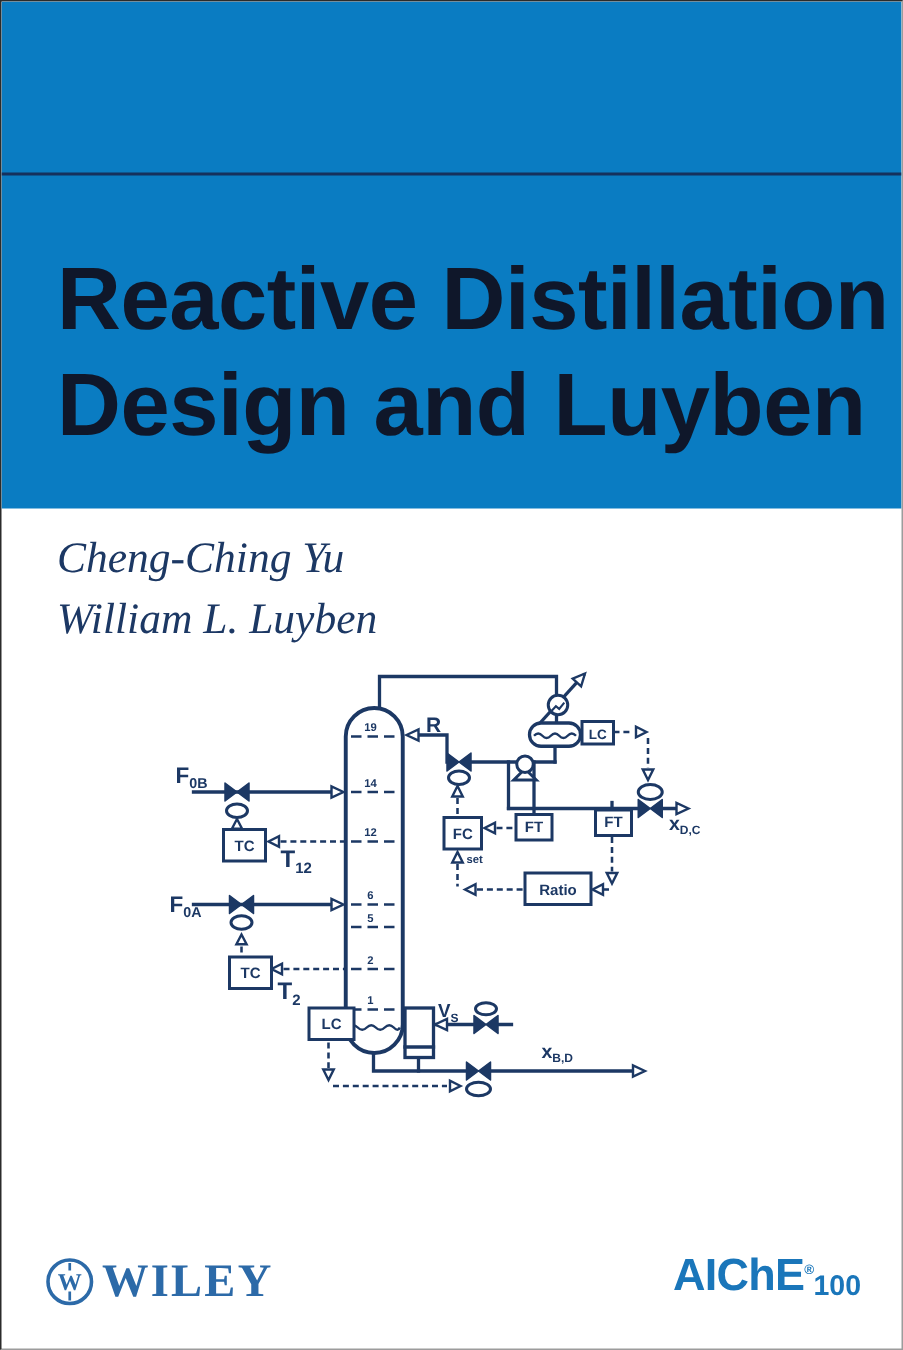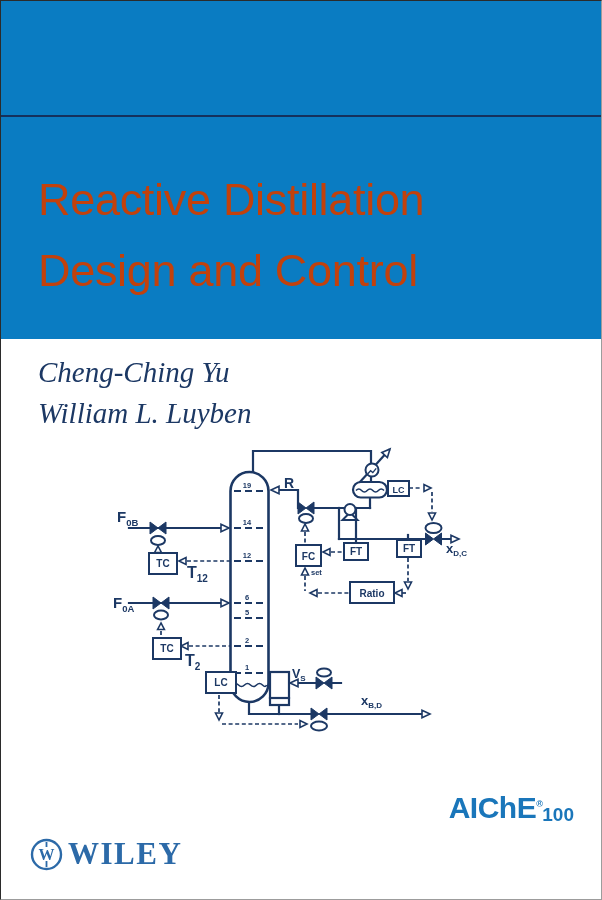--- a/index.html
+++ b/index.html
@@ -1,22 +1,22 @@
 <!DOCTYPE html>
 <html style="--band-blue: #0a7cc2; --rule-navy: #15315d; --navy: #1c3864; --wiley-blue: #2c6aa8; --aiche-blue: #1a76ba;"><head>
 <meta charset="utf-8">
 <style>
   html,body{margin:0;padding:0;background:#fff;}
   .cover{position:relative;width:600px;height:898px;background:#fff;overflow:hidden;
          border:1px solid #2b2b2b;border-right-color:#9c9c9c;border-bottom-color:#9c9c9c;
          font-family:"Liberation Sans",sans-serif;}
   .band{position:absolute;left:0;top:0;width:100%;height:338px;background:var(--band-blue,#0a7cc2);}
   .band-rule{position:absolute;left:0;top:114px;width:100%;height:2px;background:var(--rule-navy,#15315d);}
-  .title{position:absolute;left:37px;top:163px;color:#c2410c;font-size:45px;line-height:71px;
-         font-weight:400;letter-spacing:-0.3px;}
+  .title{position:absolute;left:37px;top:163px;color:#0f172a;font-size:59px;line-height:71px;
+         font-weight:700;letter-spacing:-0.3px;}
   .authors{position:absolute;left:37px;top:351px;font-family:"Liberation Serif",serif;
            font-style:italic;color:var(--navy,#1c3864);font-size:29px;line-height:41px;}
   .diagram{position:absolute;left:95px;top:430px;width:400px;height:315px;}
 
   
   .pipe{stroke:var(--navy,#1c3864);stroke-width:2.2;fill:none;stroke-linecap:square;}
   .shell{fill:#fff;stroke:var(--navy,#1c3864);stroke-width:2.6;}
   .devbox{fill:#fff;stroke:var(--navy,#1c3864);stroke-width:2.2;}
   .tray{stroke:var(--navy,#1c3864);stroke-width:1.8;stroke-dasharray:7 4;fill:none;}
   .sig{stroke:var(--navy,#1c3864);stroke-width:1.7;fill:none;stroke-dasharray:4 2.6;}
@@ -36,36 +36,36 @@
   .lbl12{font-size:12.5px;font-weight:bold;}
   .sub95{font-size:9.5px;font-weight:bold;}
   .sub10{font-size:10px;font-weight:bold;}
   .sub8{font-size:8px;font-weight:bold;}
   .setlbl{font-size:7.5px;font-weight:bold;}
 
   
   .footer-wiley{position:absolute;left:29px;top:835px;display:flex;align-items:center;gap:5px;}
   .wiley-word{font-family:"Liberation Serif",serif;font-weight:700;font-size:31px;
               color:var(--wiley-blue,#2c6aa8);letter-spacing:1.5px;}
-  .footer-aiche{position:absolute;right:27px;top:790px;color:var(--aiche-blue,#1a76ba);
+  .footer-aiche{position:absolute;right:27px;top:833px;color:var(--aiche-blue,#1a76ba);
                 font-weight:700;font-size:30px;letter-spacing:-0.5px;}
   .aiche-reg{font-size:9px;vertical-align:super;font-weight:700;}
   .aiche-num{font-size:19px;font-weight:700;position:relative;top:3px;letter-spacing:0;}
 </style>
 </head>
 <body>
 
 <div class="cover">
 
   <div class="band"></div>
   <div class="band-rule"></div>
 
   <div class="title">
     <div>Reactive Distillation</div>
-    <div>Design and Control</div>
+    <div>Design and Luyben</div>
   </div>
 
   <div class="authors">
     <div>Cheng-Ching Yu</div>
     <div>William L. Luyben</div>
   </div>
 
   <svg class="diagram" viewBox="95 430 400 315">
 
     <g>

